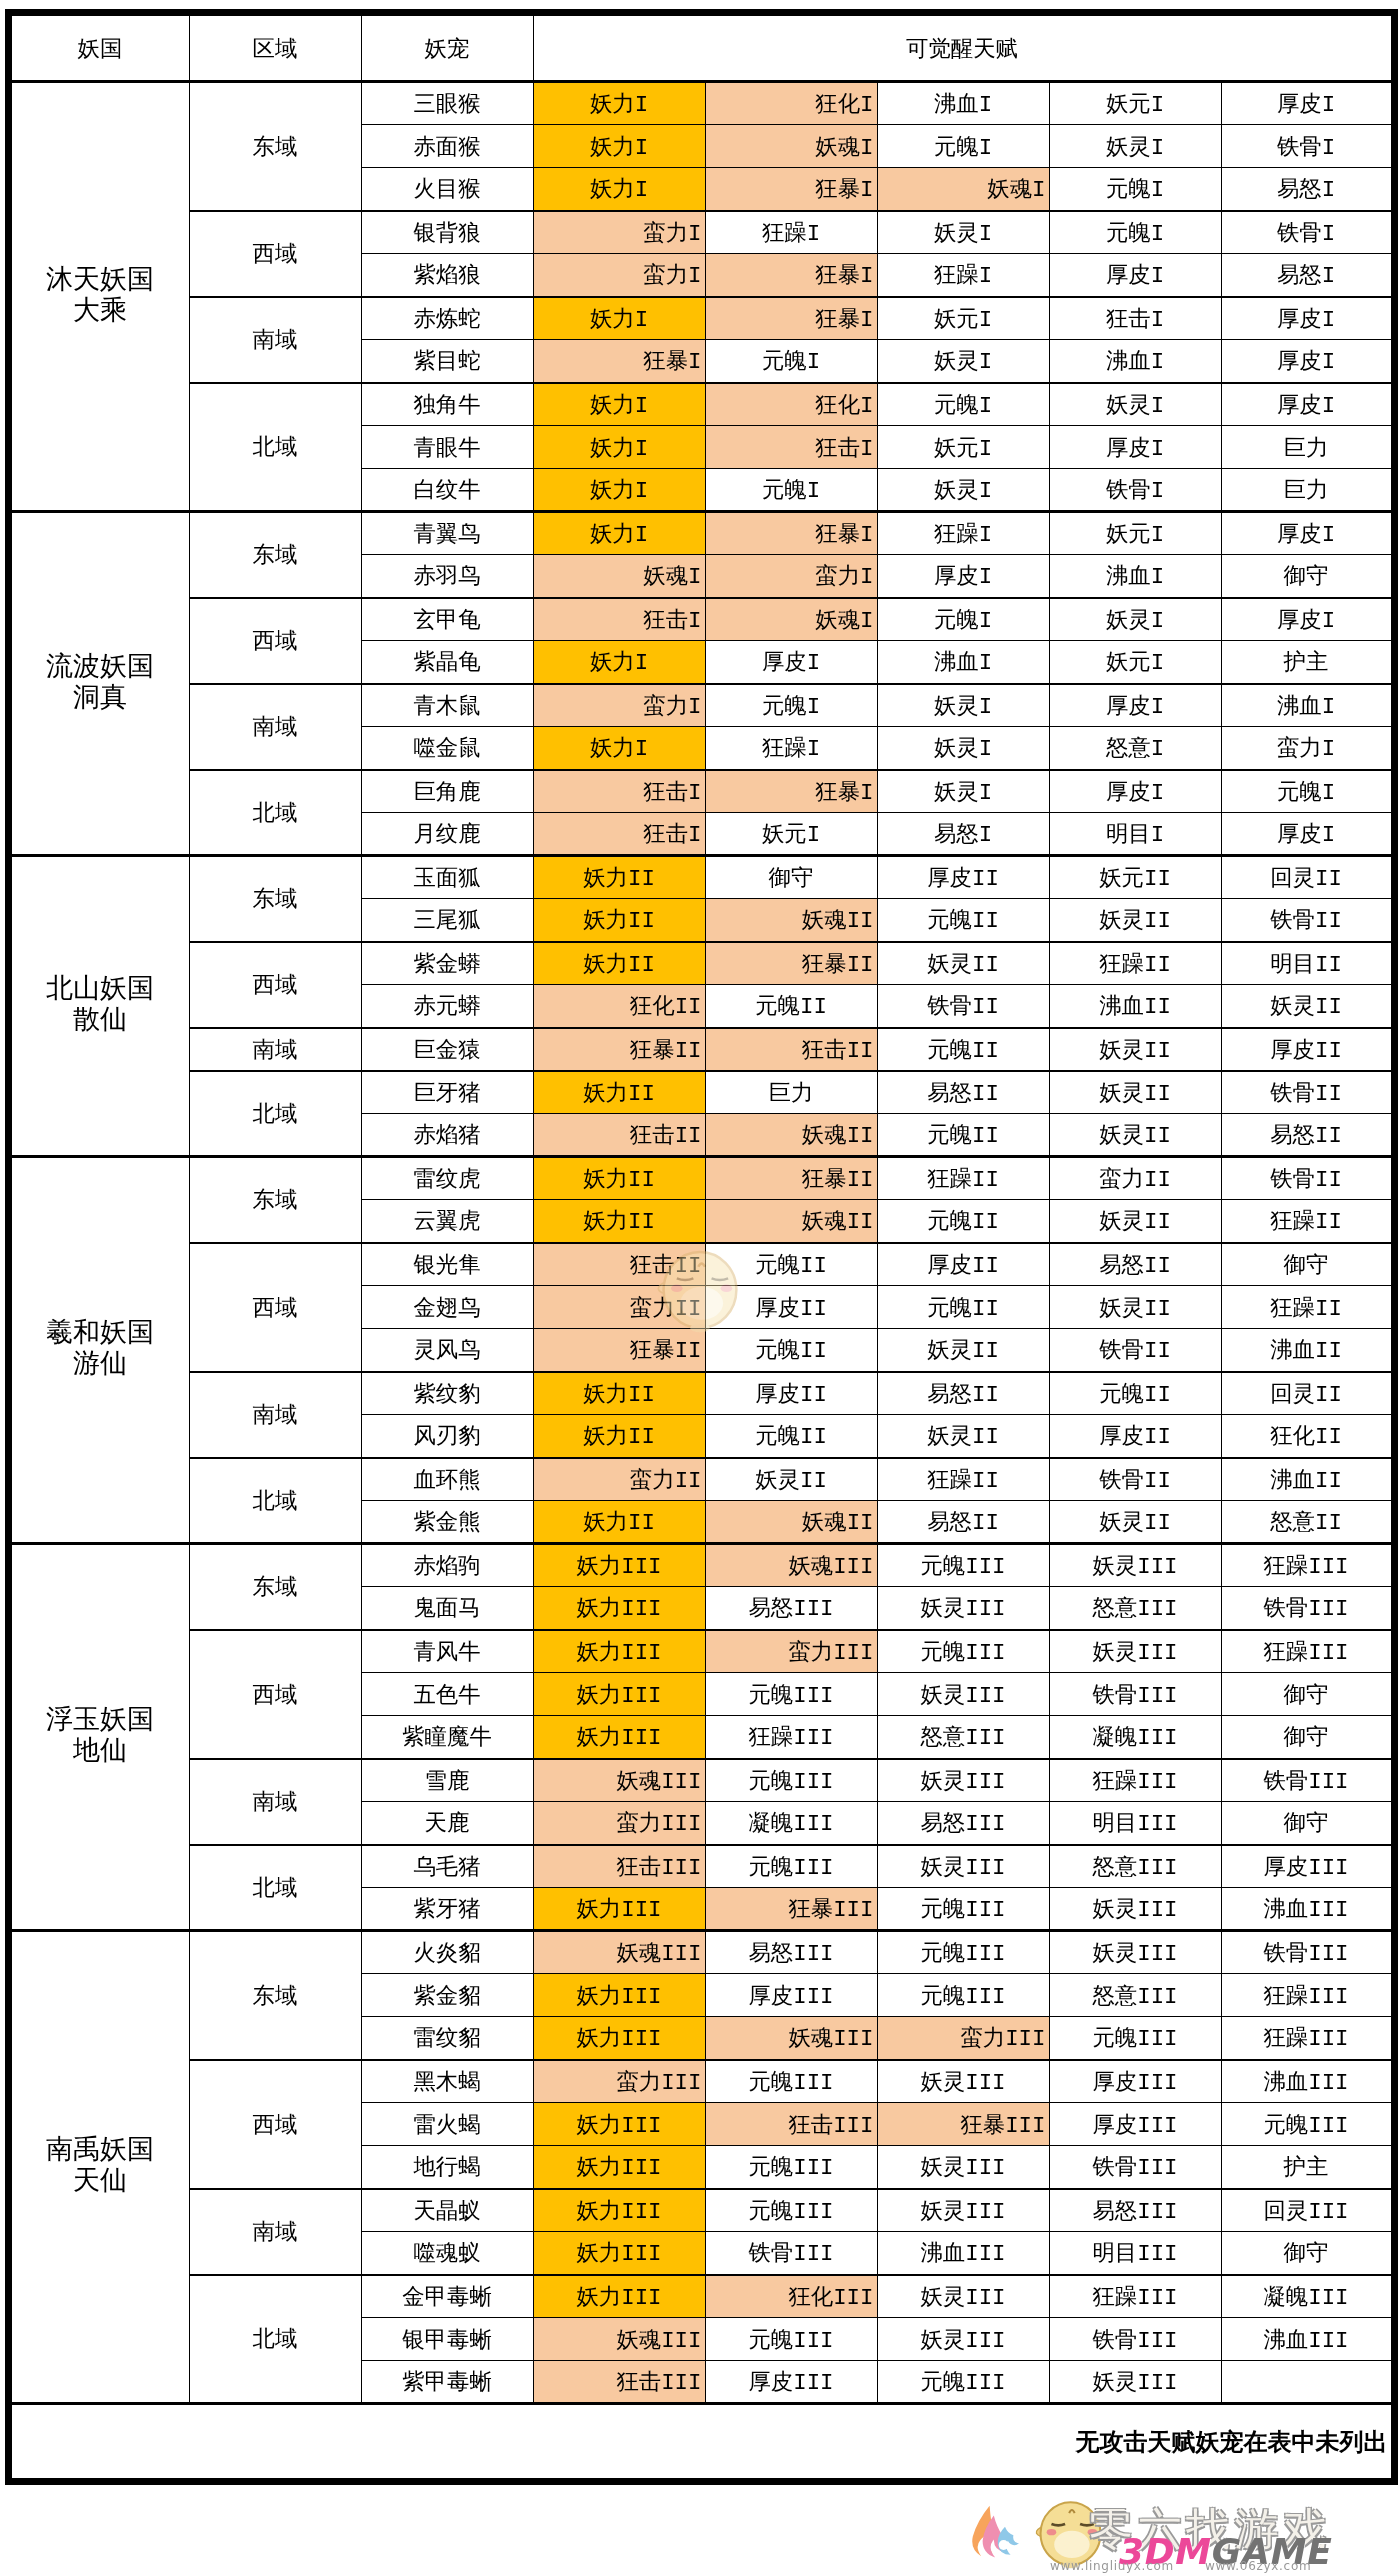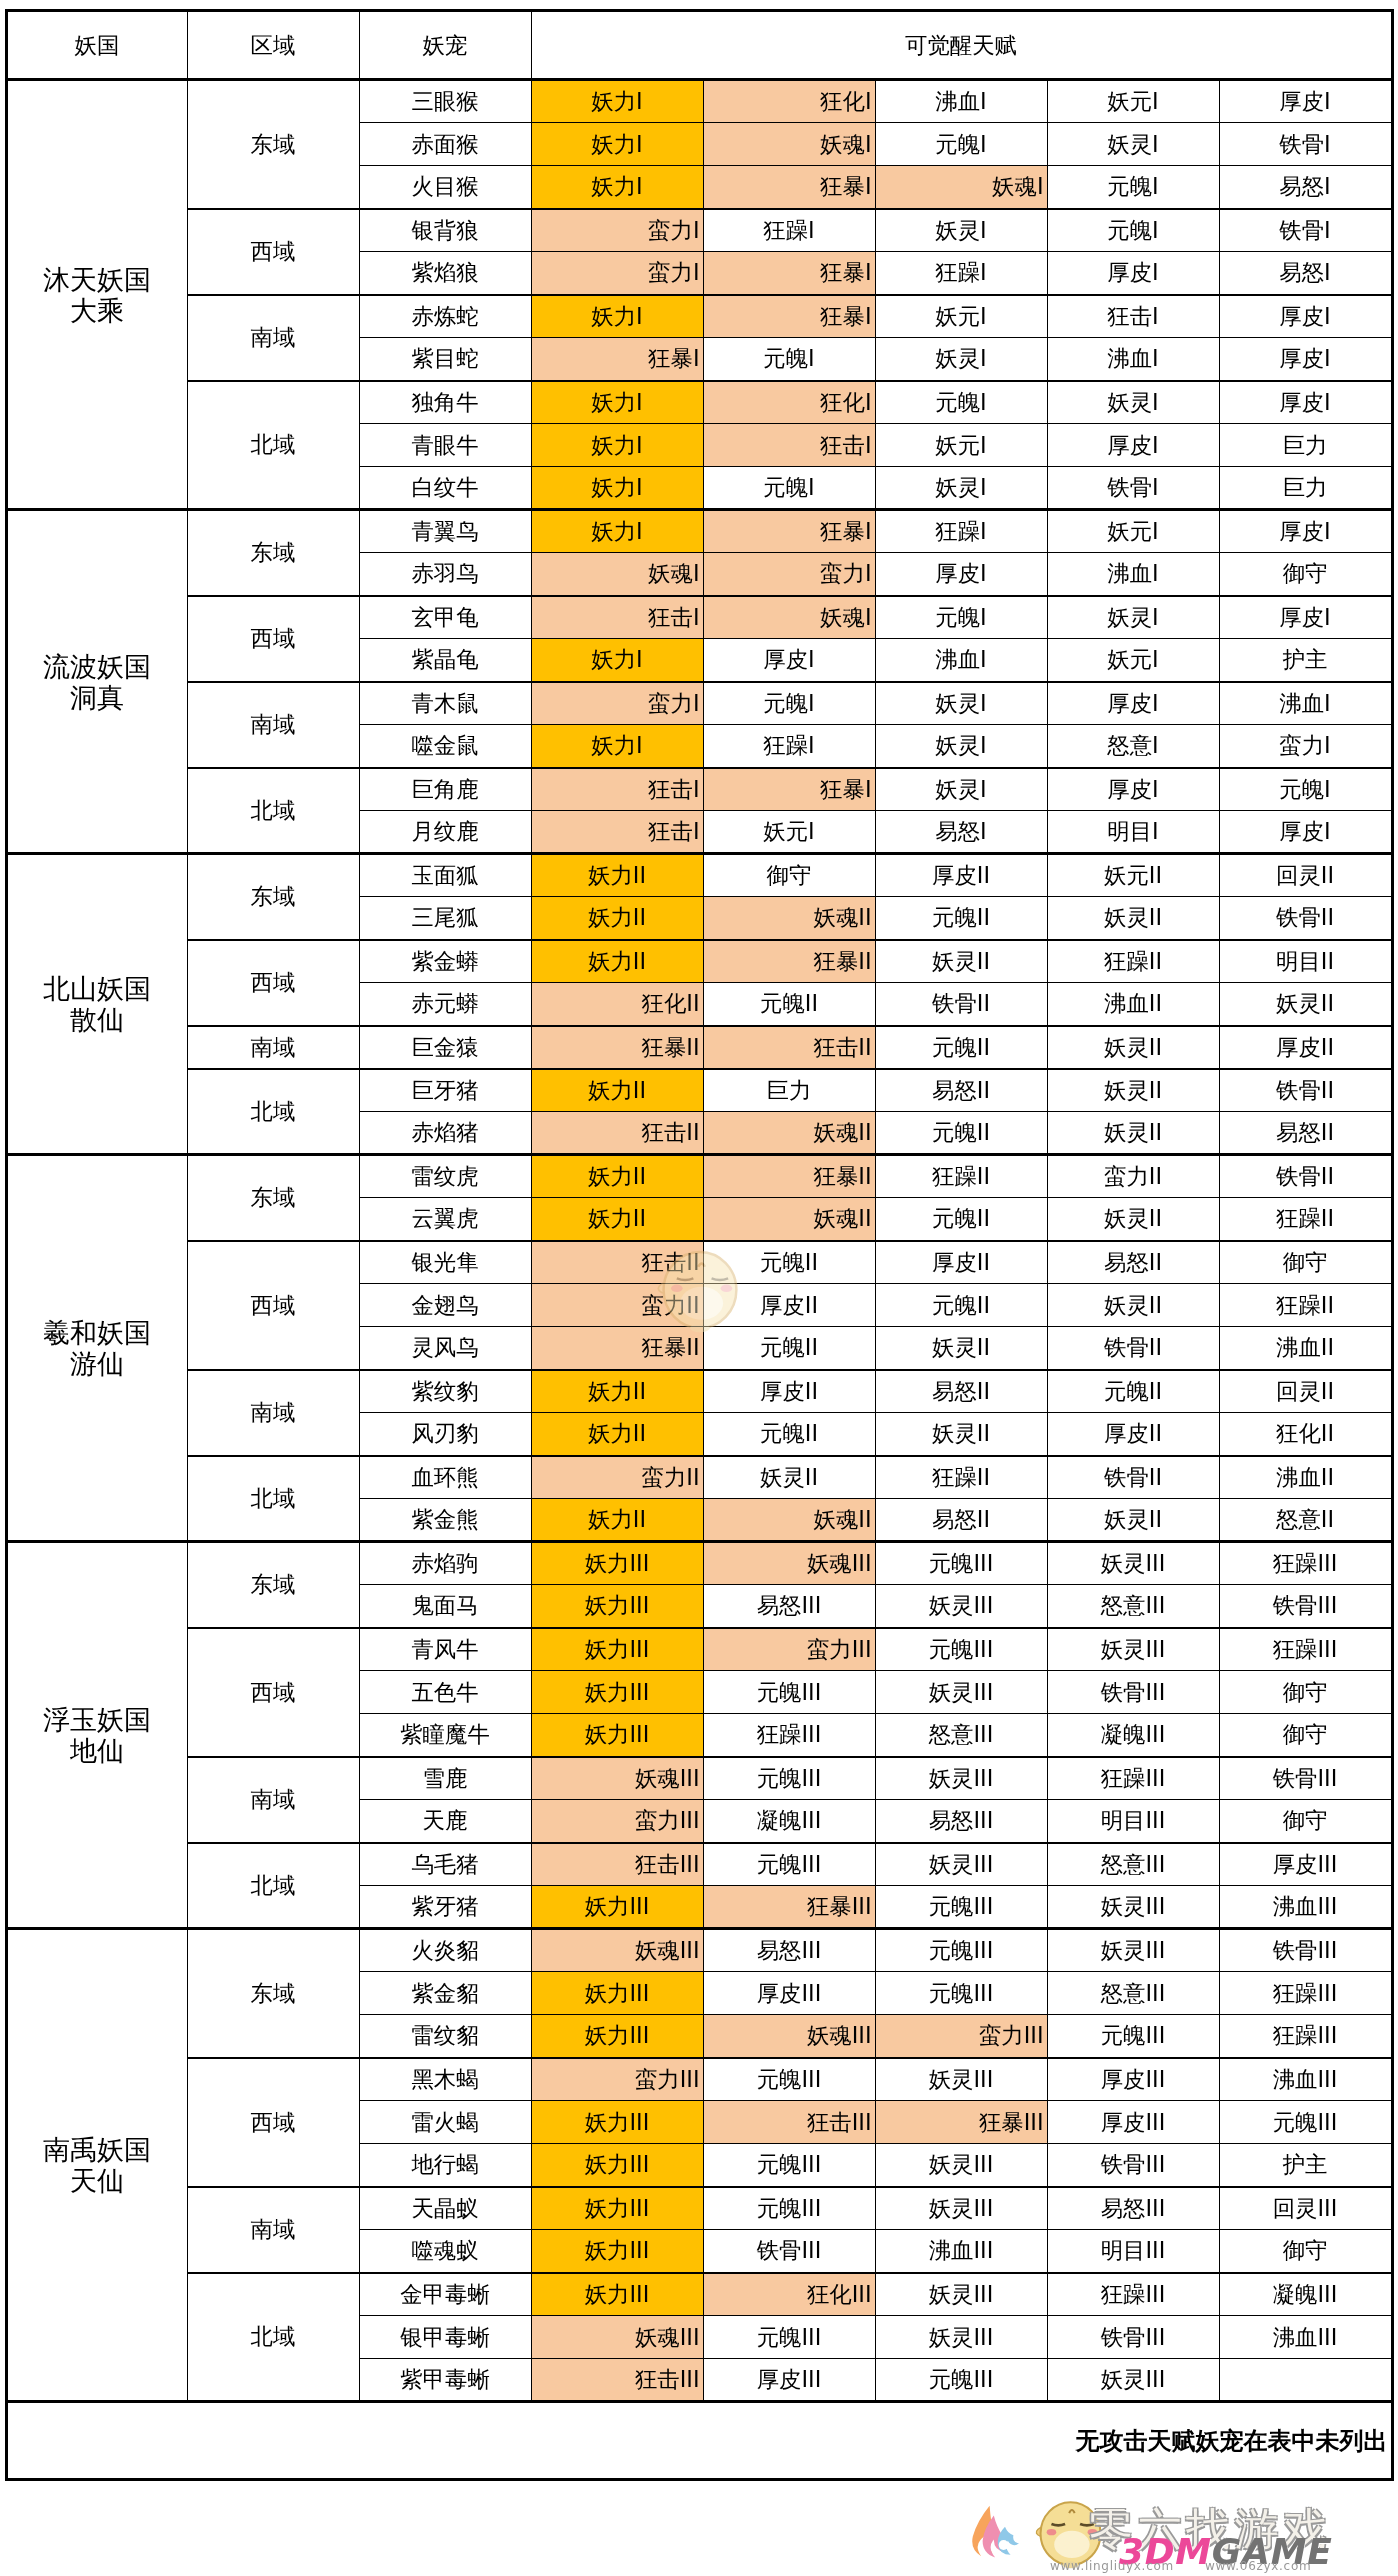--- a/index.html
+++ b/index.html
@@ -12,21 +12,22 @@
     overflow: hidden;
   }
   #page { position: absolute; inset: 0; }
 
   table.pet-table {
     position: absolute;
     left: 4.5px; top: 9px;
     width: 1385px;
     border-collapse: collapse;
     table-layout: fixed;
-    border: 3px solid #000000;
+    border: 7px solid #000000;
+    font-family: Liberation Mono, monospace;
   }
   .pet-table th, .pet-table td {
     border: 0.7px solid #000;
     border-left-width: 1.5px;
     border-right-width: 1.5px;
     text-align: center;
     vertical-align: middle;
     font-size: 22.4px;
     font-weight: 400;
     padding: 0 3px;

